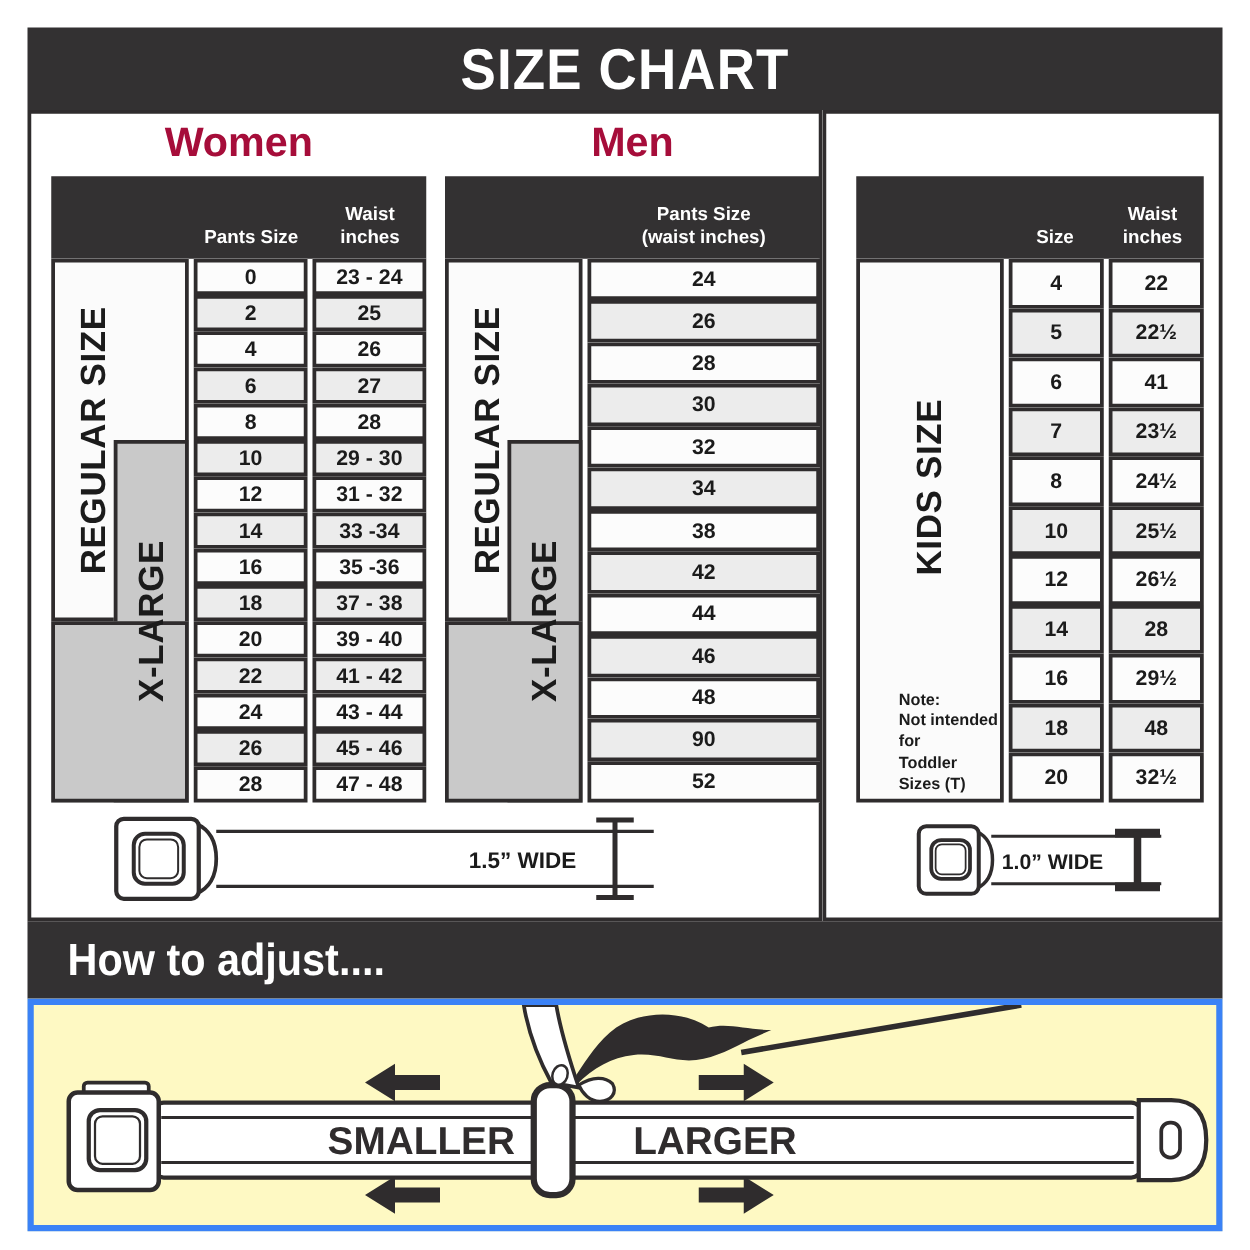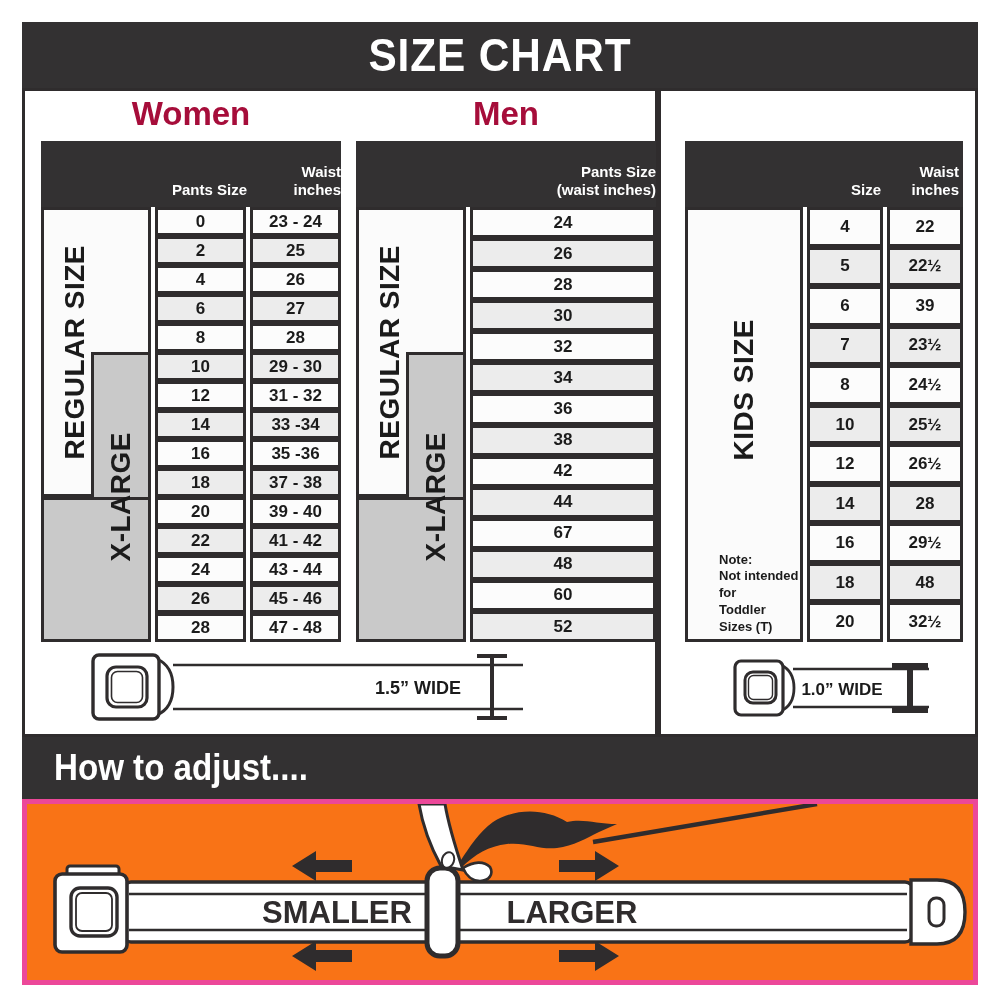--- a/index.html
+++ b/index.html
@@ -12,21 +12,21 @@
   .title-bar .t{color:#fff;font-size:46px;font-weight:bold;letter-spacing:1px;}
   
   .panel{position:absolute;background:#fff;border:3px solid #2f2c2d;box-sizing:border-box;}
   .adults-panel{left:22px;top:88px;width:636px;height:649px;}
   .kids-panel{left:658px;top:88px;width:320px;height:649px;}
   .col-heading{position:absolute;top:4px;font-size:33px;font-weight:bold;color:#A60D3A;text-align:center;}
   
   .size-table{position:absolute;top:50px;height:501px;}
   .thead{position:absolute;left:0;top:0;right:0;height:66px;background:#333132;color:#fff;
          display:flex;align-items:flex-end;box-sizing:border-box;padding-bottom:7px;}
-  .th{font-size:15px;font-weight:bold;text-align:right;white-space:pre-line;line-height:1.25;}
+  .th{font-size:15px;font-weight:bold;text-align:center;white-space:pre-line;line-height:1.25;}
   .tbody{position:absolute;top:66px;bottom:0;display:flex;flex-direction:column;}
   .trow{flex:1;display:flex;gap:4px;}
   .cell{flex:1;border:3px solid #2f2c2d;box-sizing:border-box;background:#fcfcfc;
         display:flex;align-items:center;justify-content:center;
         font-size:17px;font-weight:bold;}
   .trow:nth-child(even) .cell{background:#ececec;}
   
   .lblcol{position:absolute;top:66px;bottom:0;left:0;}
   .band{position:absolute;box-sizing:border-box;border:3px solid #2f2c2d;}
   .band.white{background:#fbfbfb;}
@@ -35,22 +35,22 @@
   .vtext{writing-mode:vertical-rl;transform:rotate(180deg);font-weight:bold;font-size:28px;
          letter-spacing:.5px;white-space:nowrap;}
   .kids-note{position:absolute;left:7px;right:2px;bottom:6px;font-size:13px;font-weight:bold;
              line-height:1.3;white-space:pre-line;text-align:left;margin-left:27px;}
   
   .belt-svg{position:absolute;}
   
   .adjust-bar{position:absolute;left:22px;top:737px;width:956px;height:62px;background:#333132;
               display:flex;align-items:center;box-sizing:border-box;padding-left:32px;}
   .adjust-bar .t{color:#fff;font-size:36px;font-weight:bold;}
-  .adjust-panel{position:absolute;left:22px;top:799px;width:956px;height:186px;background:#f97316;
-                border:5px solid #ec4899;box-sizing:border-box;}
+  .adjust-panel{position:absolute;left:22px;top:799px;width:956px;height:186px;background:#fef9c3;
+                border:5px solid #3b82f6;box-sizing:border-box;}
   svg text{font-family:"Liberation Sans",sans-serif;}
 </style>
 </head>
 <body>
 
 <div class="page">
 
   <div class="title-bar">
     <span class="t condensed">SIZE CHART</span>
   </div>
@@ -173,39 +173,36 @@
           <div class="trow">
           <div class="cell">30</div>
         </div>
           <div class="trow">
           <div class="cell">32</div>
         </div>
           <div class="trow">
           <div class="cell">34</div>
         </div>
           <div class="trow">
-          <div class="cell">36</div>
-        </div>
-          <div class="trow">
           <div class="cell">38</div>
         </div>
           <div class="trow">
           <div class="cell">42</div>
         </div>
           <div class="trow">
           <div class="cell">44</div>
         </div>
           <div class="trow">
-          <div class="cell">67</div>
+          <div class="cell">46</div>
         </div>
           <div class="trow">
           <div class="cell">48</div>
         </div>
           <div class="trow">
-          <div class="cell">60</div>
+          <div class="cell">90</div>
         </div>
           <div class="trow">
           <div class="cell">52</div>
         </div>
         </div>
     </div>
 
     <svg class="belt-svg" style="left:60px;top:558px;" width="445" height="78" viewBox="0 0 445 78">
       <g stroke="#2f2c2d" fill="#ffffff">
         <path d="M72,10 q16,7 16,28 q0,21 -16,28 z" stroke-width="3"></path>
@@ -249,21 +246,21 @@
           <div class="trow">
           <div class="cell">4</div>
           <div class="cell">22</div>
         </div>
           <div class="trow">
           <div class="cell">5</div>
           <div class="cell">22½</div>
         </div>
           <div class="trow">
           <div class="cell">6</div>
-          <div class="cell">39</div>
+          <div class="cell">41</div>
         </div>
           <div class="trow">
           <div class="cell">7</div>
           <div class="cell">23½</div>
         </div>
           <div class="trow">
           <div class="cell">8</div>
           <div class="cell">24½</div>
         </div>
           <div class="trow">

